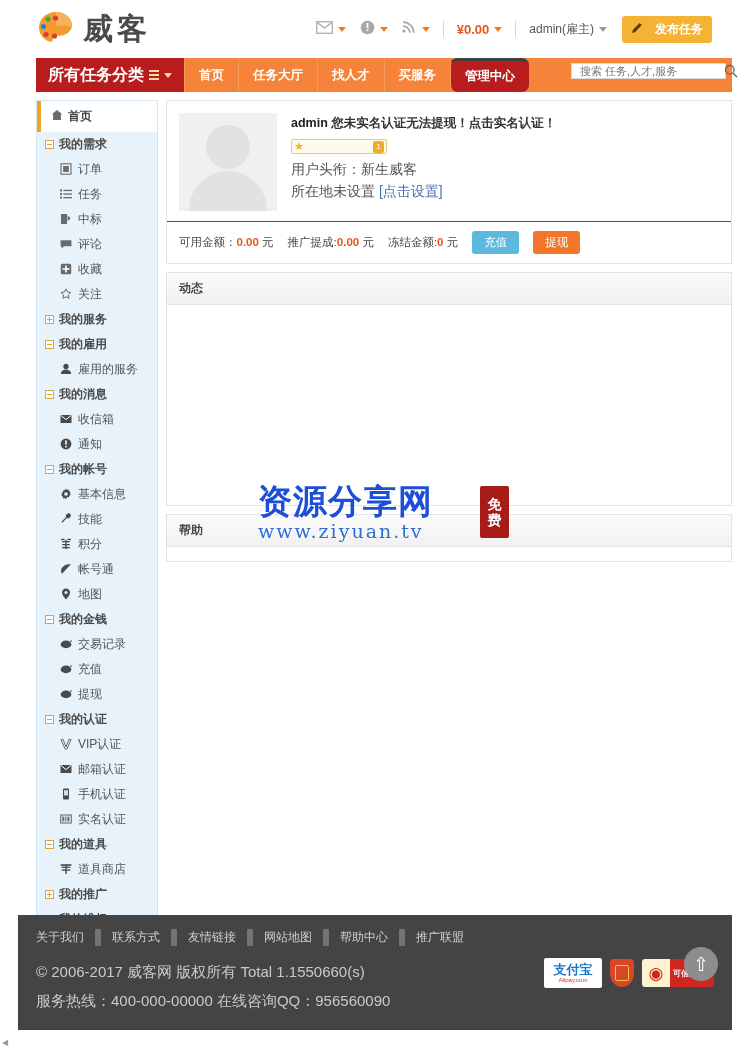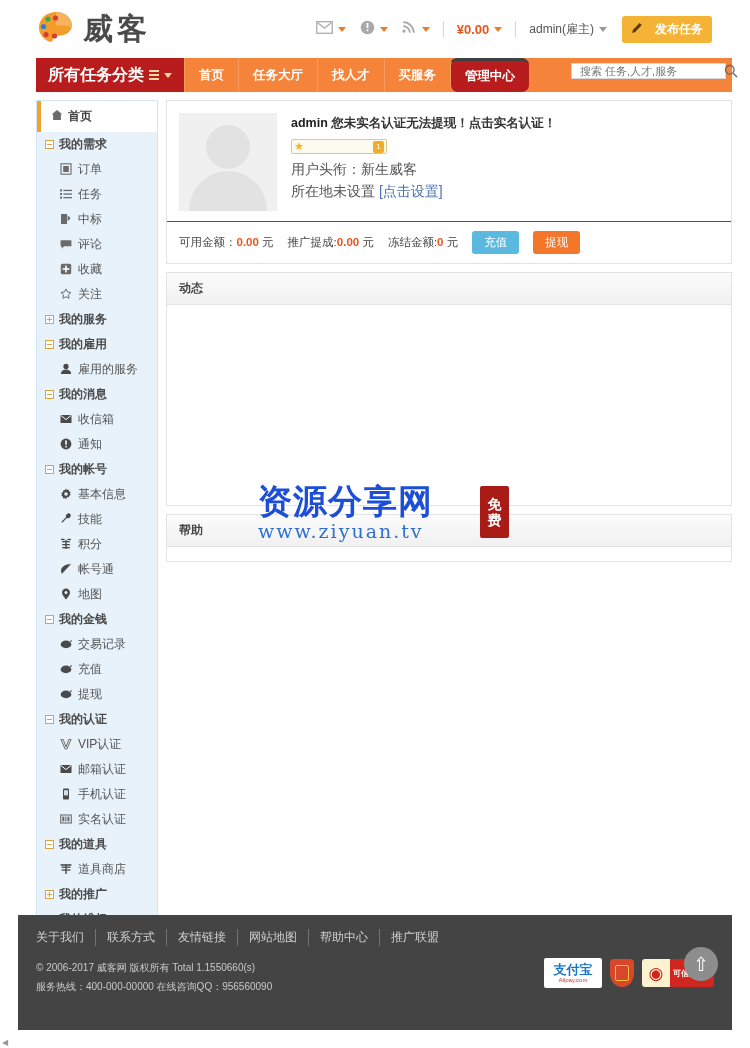--- a/index.html
+++ b/index.html
@@ -197,26 +197,26 @@
   
   .footer {
     position: absolute; left: 18px; right: 18px; top: 915px; height: 115px;
     background: #444444;
   }
   .foot-links {
     display: flex; align-items: center; padding: 14px 0 0 18px;
   }
   .foot-links a {
     color: #cfcfcf; font-size: 12px; text-decoration: none;
-    padding: 0 11px; border-right: 1px solid #737373; cursor: pointer;
+    padding: 0 11px; border-right: 6px solid #737373; cursor: pointer;
   }
   .foot-links a:first-child { padding-left: 0; }
   .foot-links a:last-child { border-right: none; }
   .foot-body { display: flex; align-items: flex-start; padding: 12px 18px 0 18px; }
-  .foot-txt { font-size: 10px; color: #c9c9c9; line-height: 1.9; }
+  .foot-txt { font-size: 15px; color: #c9c9c9; line-height: 1.9; }
   .badges { margin-left: auto; display: flex; align-items: center; gap: 8px; }
   .badge-alipay {
     width: 58px; height: 30px; background: #fff; border-radius: 2px;
     display: flex; flex-direction: column; align-items: center;
     justify-content: center; line-height: 1;
   }
   .badge-alipay .t1 { color: #1677c9; font-size: 13px; font-weight: bold; }
   .badge-alipay .t2 { color: #c0392b; font-size: 6px; margin-top: 1px; }
   .badge-shield {
     width: 24px; height: 28px; background: #d9472a;

